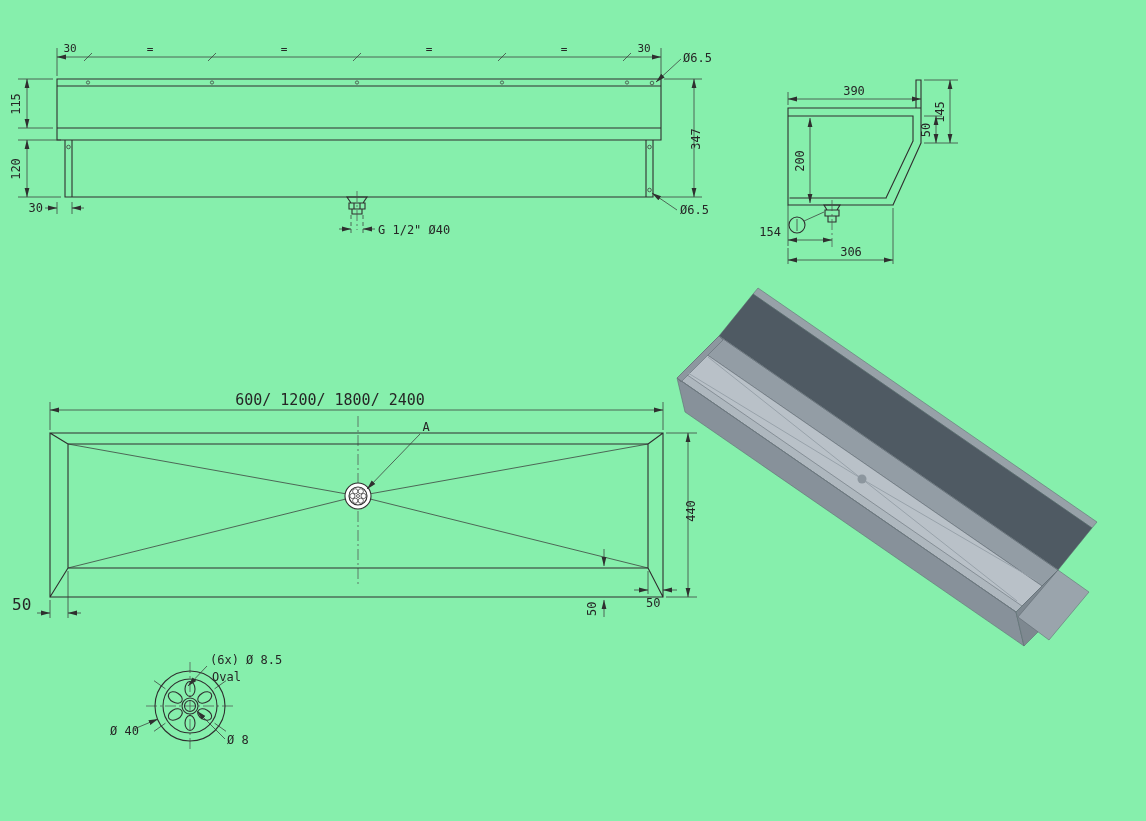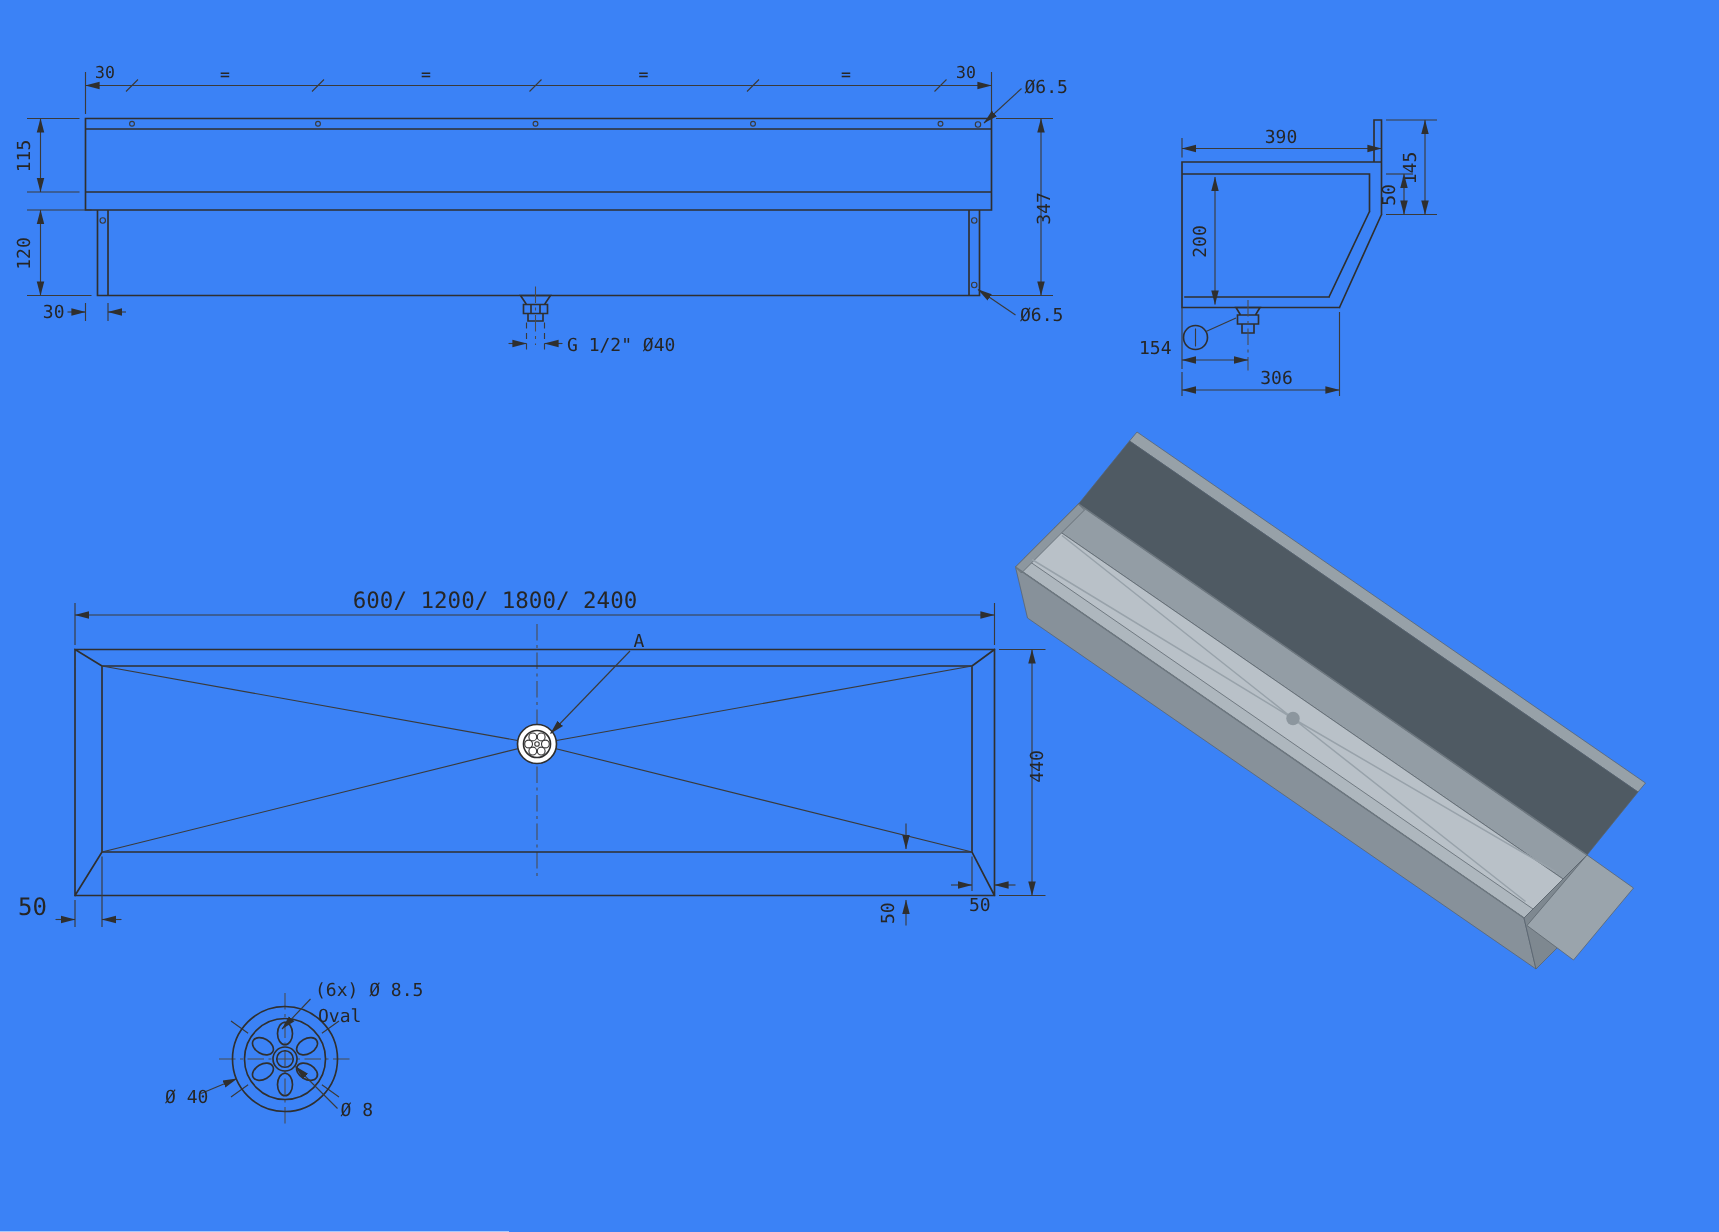--- a/index.html
+++ b/index.html
@@ -1,16 +1,16 @@
 <!DOCTYPE html>
 <html><head>
 <meta charset="utf-8">
 <style>
   html,body{margin:0;padding:0;background:#fff;}
-  .canvas{position:relative;width:1146px;height:821px;background:#3b82f6;overflow:hidden;}
+  .canvas{position:relative;width:1146px;height:821px;background:#86efac;overflow:hidden;}
   svg{position:absolute;left:0;top:0;}
   .ln{stroke:#2f2f2f;stroke-width:1.1;fill:none;stroke-linecap:square;}
   .thin{stroke:#3a3a3a;stroke-width:0.75;fill:none;}
   .dash{stroke-dasharray:4 3;}
   .cl{stroke:#4a4a4a;stroke-width:0.7;fill:none;stroke-dasharray:11 3 2 3;}
   .drainfill{fill:#ffffff;}
   .d{font-family:"DejaVu Sans Mono",monospace;font-size:12px;fill:#262626;}
   .ds{font-size:11px;}
   .dl{font-size:15px;}
   .dxl{font-size:16px;}

